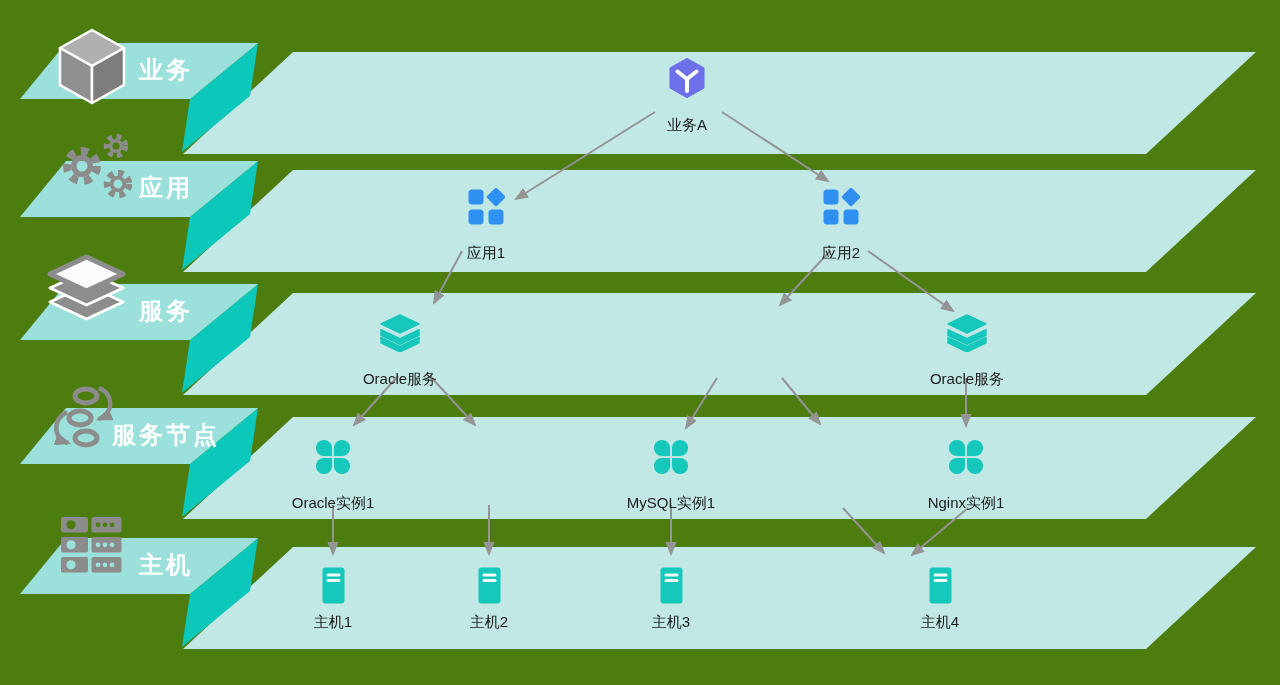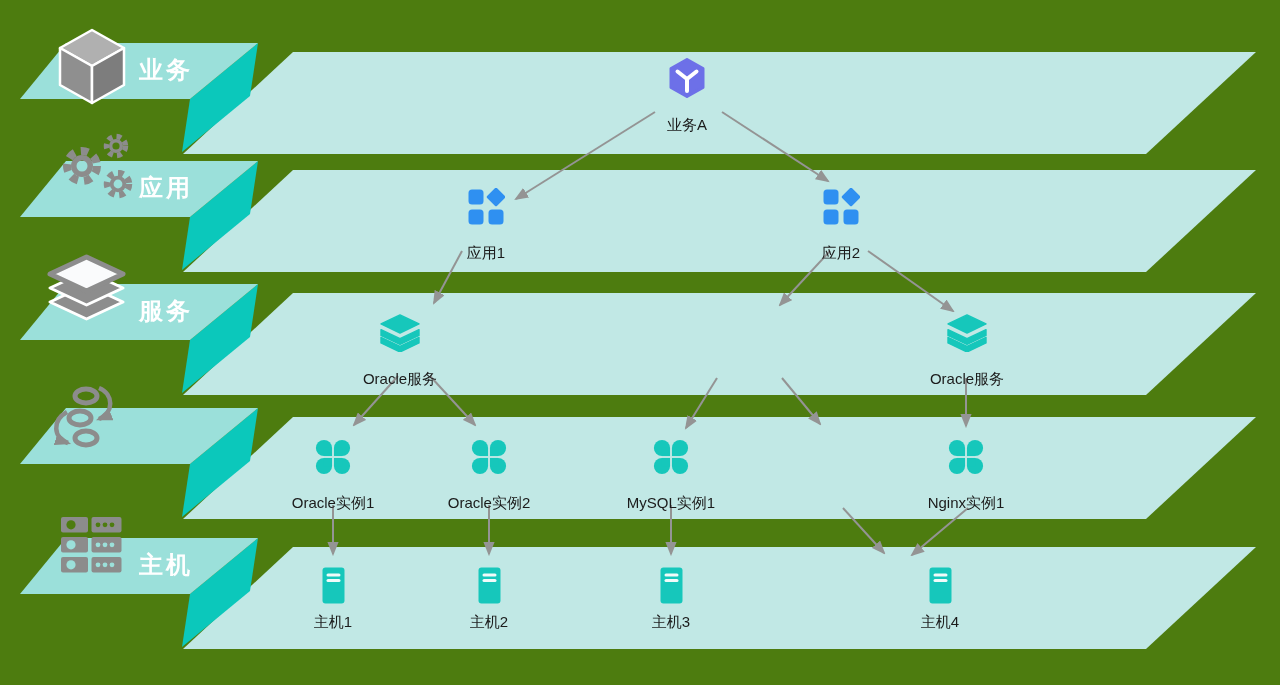--- a/index.html
+++ b/index.html
@@ -166,20 +166,21 @@
       <line x1="489" y1="505" x2="489" y2="554" marker-end="url(#arrow)"></line>
       <line x1="671" y1="505" x2="671" y2="554" marker-end="url(#arrow)"></line>
       <line x1="843" y1="508" x2="884" y2="553" marker-end="url(#arrow)"></line>
       <line x1="968" y1="508" x2="912" y2="555" marker-end="url(#arrow)"></line>
     </g>
   </svg>
 
   <div class="tab-label" style="top:52px">业务</div>
   <div class="tab-label" style="top:170px">应用</div>
   <div class="tab-label" style="top:293px">服务</div>
+  <div class="tab-label" style="top:417px">服务节点</div>
   <div class="tab-label" style="top:547px">主机</div>
 
   <div class="node" style="left:617px;top:58px">
     <svg class="nicon" width="36" height="40">
         <use href="#sym-hex"></use>
       </svg>
     <span class="nlabel">业务A</span>
   </div>
 
   <div class="node" style="left:416px;top:188px">
@@ -207,36 +208,30 @@
       </svg>
     <span class="nlabel">Oracle服务</span>
   </div>
 
   <div class="node" style="left:263px;top:438px">
     <svg class="nicon" width="38" height="38">
         <use href="#sym-clover"></use>
       </svg>
     <span class="nlabel">Oracle实例1</span>
   </div>
-  <div class="node" style="left:419px;top:438px">
+  <div class="node" style="left:601px;top:438px">
     <svg class="nicon" width="38" height="38">
         <use href="#sym-clover"></use>
       </svg>
-    <span class="nlabel">Oracle实例2</span>
-  </div>
-  <div class="node" style="left:601px;top:438px">
+    <span class="nlabel">MySQL实例1</span>
+  </div>
+  <div class="node" style="left:896px;top:438px">
     <svg class="nicon" width="38" height="38">
         <use href="#sym-clover"></use>
       </svg>
-    <span class="nlabel">MySQL实例1</span>
-  </div>
-  <div class="node" style="left:896px;top:438px">
-    <svg class="nicon" width="38" height="38">
-        <use href="#sym-clover"></use>
-      </svg>
     <span class="nlabel">Nginx实例1</span>
   </div>
 
   <div class="node" style="left:263px;top:567px">
     <svg class="nicon" width="23" height="37">
         <use href="#sym-tower"></use>
       </svg>
     <span class="nlabel" style="margin-top:5px">主机1</span>
   </div>
   <div class="node" style="left:419px;top:567px">

